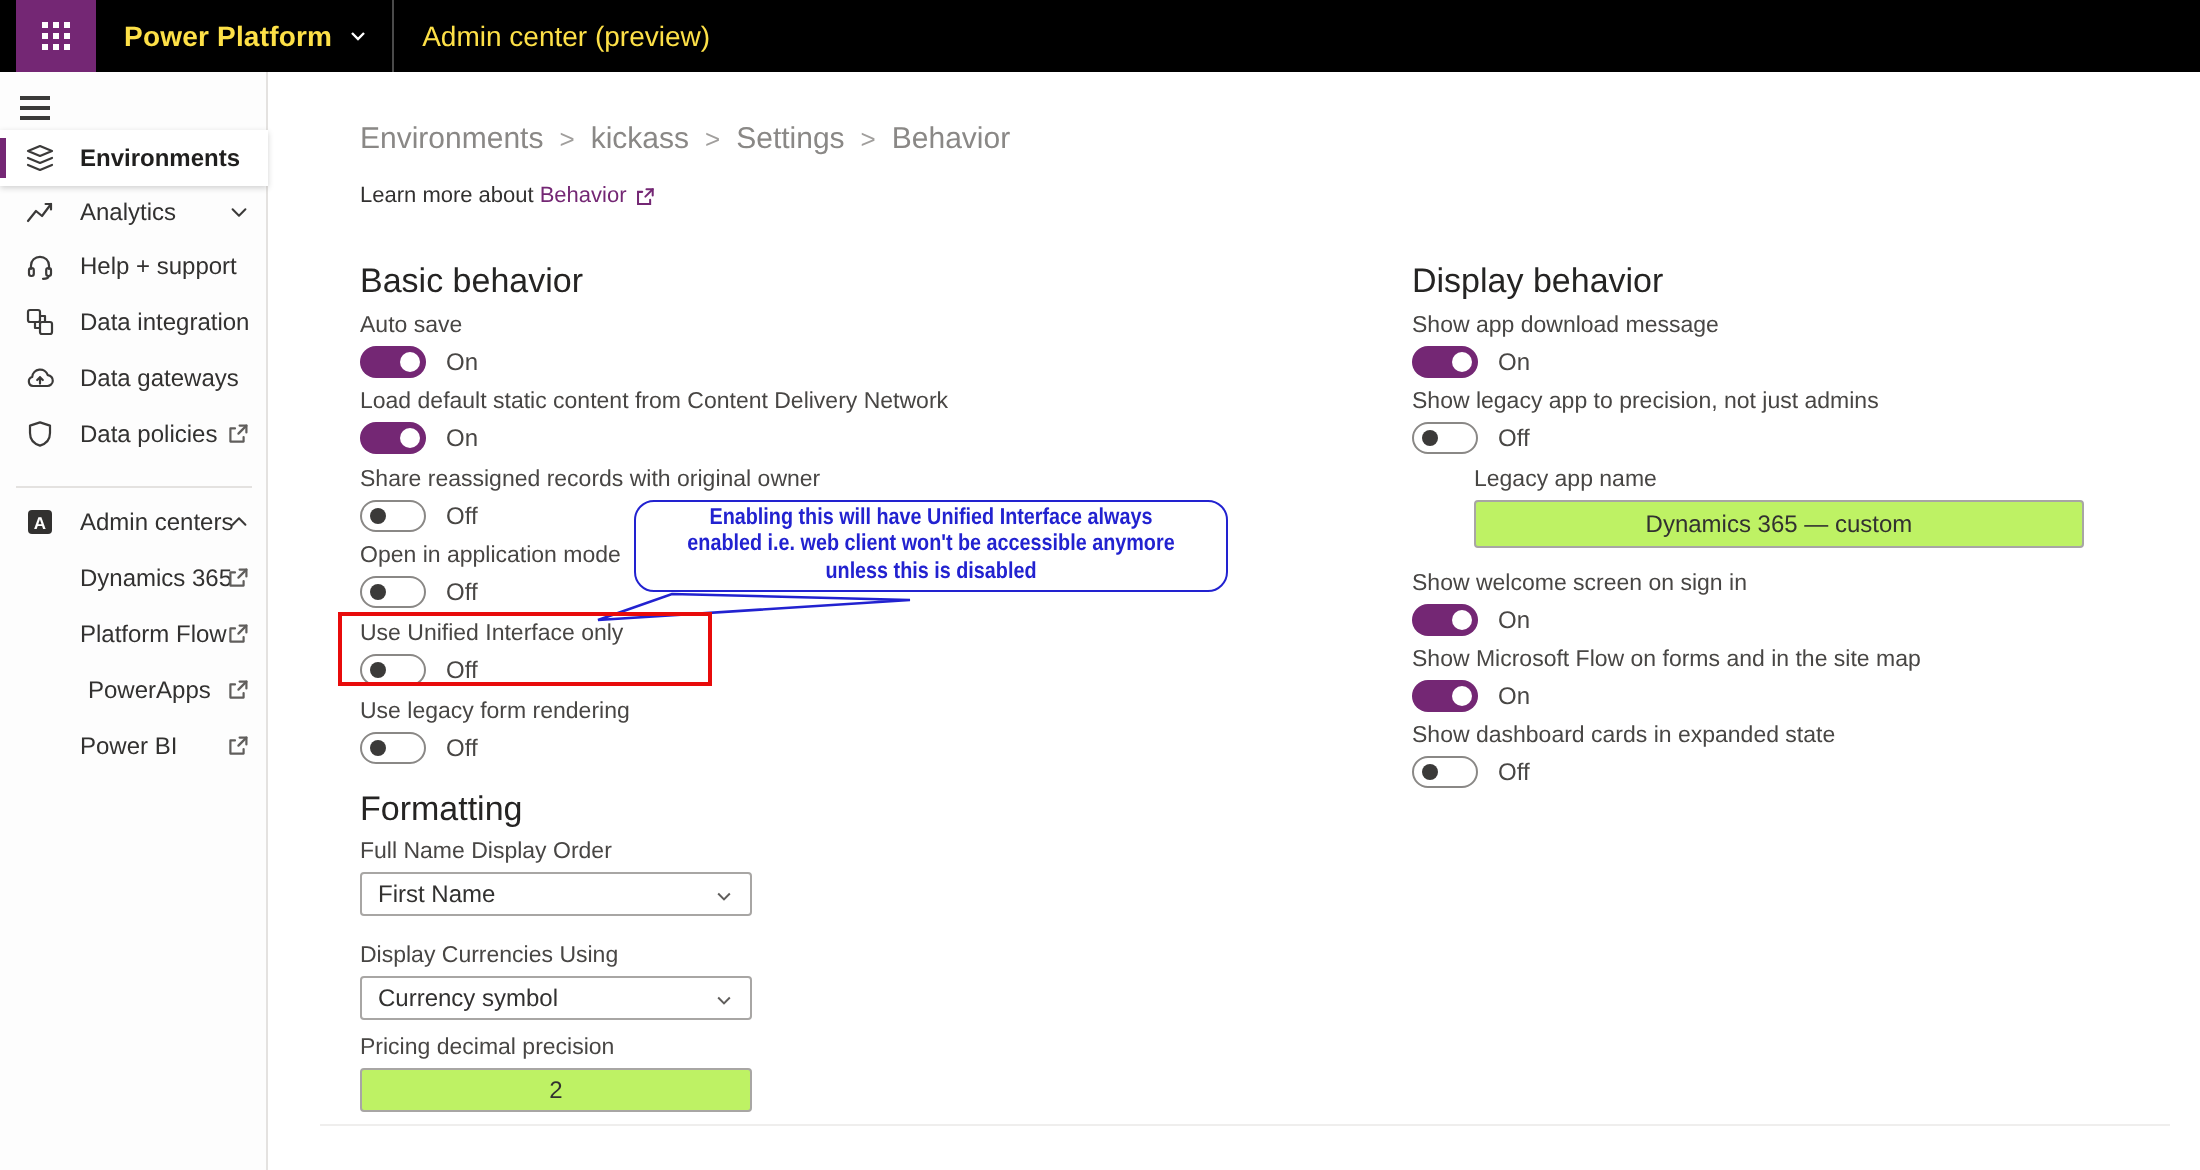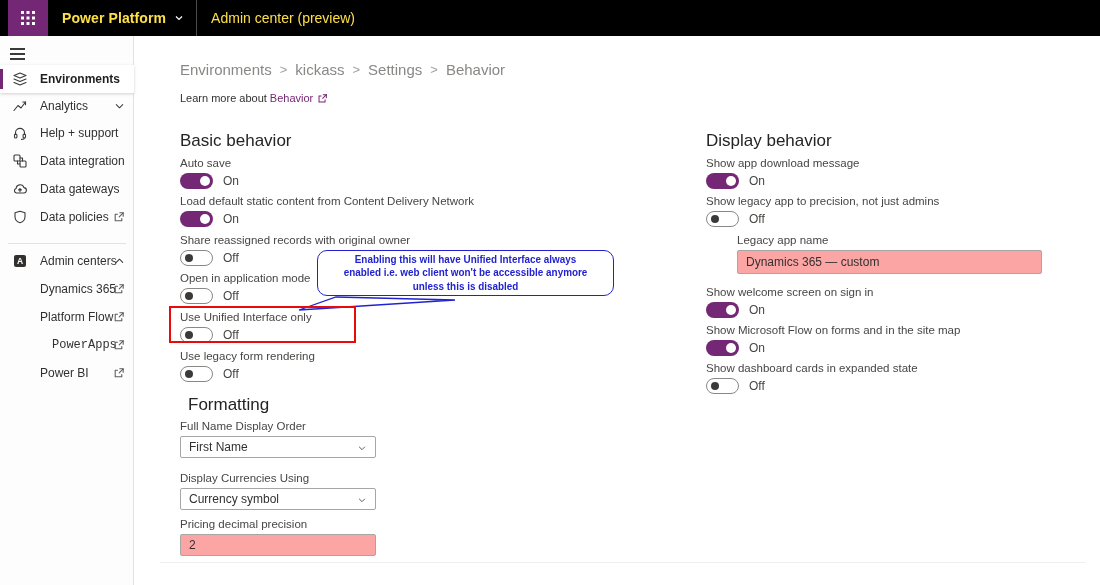--- a/index.html
+++ b/index.html
@@ -54,21 +54,21 @@
   .toggle{width:33px;height:16px;border-radius:9px;position:relative;cursor:pointer;}
   .toggle.on{background:var(--accent);}
   .toggle.on .knob{position:absolute;right:3px;top:3px;width:10px;height:10px;border-radius:50%;background:#fff;}
   .toggle.off{background:#fff;border:1px solid var(--border);}
   .toggle.off .knob{position:absolute;left:4px;top:3px;width:8px;height:8px;border-radius:50%;background:#3b3a39;}
   .tstate{margin-left:10px;font-size:12px;color:var(--text-soft);}
   .frow{position:absolute;}
   .flabel{font-size:11.5px;color:var(--text-soft);white-space:nowrap;}
   .select{margin-top:4px;width:196px;height:22px;border:1px solid #a8a6a4;border-radius:2px;background:#fff;display:flex;align-items:center;padding:0 8px;font-size:12px;color:var(--text);position:relative;cursor:pointer;}
   .select svg{position:absolute;right:8px;top:6px;}
-  .tinput{margin-top:4px;width:196px;height:22px;border:1px solid #a8a6a4;border-radius:2px;background:#fca5a5;font-size:12px;color:var(--text);padding:0 8px;font-family:"Liberation Sans",sans-serif;display:block;}
+  .tinput{margin-top:4px;width:196px;height:22px;border:1px solid #a8a6a4;border-radius:2px;background:#bef264;font-size:12px;color:var(--text);padding:0 8px;font-family:"Liberation Sans",sans-serif;display:block;text-align:center;}
   .tinput.wide{width:305px;height:24px;}
   .bottom-rule{position:absolute;left:160px;top:562px;width:925px;height:1px;background:#efeeed;}
 
   
   .red-box{position:absolute;left:169px;top:306px;width:187px;height:37px;border:2px solid var(--highlight-red);z-index:4;pointer-events:none;}
   .callout{position:absolute;left:317px;top:250px;width:297px;height:46px;background:#fff;border:1.5px solid var(--annotation-blue);border-radius:10px;display:flex;align-items:center;justify-content:center;z-index:2;}
   .callout .ctext{display:block;width:344px;transform:scaleX(.86);transform-origin:center;text-align:center;color:var(--annotation-blue);font-size:11.5px;font-weight:700;line-height:1.18;}
   .callout-tail{position:absolute;left:290px;top:292px;z-index:3;pointer-events:none;}
 </style>
 </head>
@@ -215,21 +215,21 @@
       <span class="nlabel" style="margin-left:0;">Platform Flow</span>
       <span class="nav-right">
         <svg class="ext" width="12" height="12" viewBox="0 0 12 12">
             <path d="M4.5 3.2H2.2v6.6h6.6V7.5"></path>
             <path d="M6.8 1.8h3.4v3.4"></path>
             <path d="M10.2 1.8L6.2 5.8"></path>
           </svg>
       </span>
     </div>
     <div class="nav-item nav-sub" style="top:295px;">
-      <span class="nlabel" style="margin-left:12px;font-family:Liberation Mono, monospace;">PowerApps</span>
+      <span class="nlabel" style="margin-left:4px;">PowerApps</span>
       <span class="nav-right">
         <svg class="ext" width="12" height="12" viewBox="0 0 12 12">
             <path d="M4.5 3.2H2.2v6.6h6.6V7.5"></path>
             <path d="M6.8 1.8h3.4v3.4"></path>
             <path d="M10.2 1.8L6.2 5.8"></path>
           </svg>
       </span>
     </div>
     <div class="nav-item nav-sub" style="top:323px;">
       <span class="nlabel" style="margin-left:0;">Power BI</span>
@@ -318,21 +318,21 @@
   <div class="trow" style="left:180px;top:350px;">
     <div class="tlabel">Use legacy form rendering</div>
     <div class="tline">
         <div class="toggle off">
           <span class="knob"></span>
         </div>
     <span class="tstate">Off</span>
       </div>
   </div>
 
-  <h2 class="h-section" style="left:188px;top:395px;">Formatting</h2>
+  <h2 class="h-section" style="left:180px;top:395px;">Formatting</h2>
 
   <div class="frow" style="left:180px;top:420px;">
     <div class="flabel">Full Name Display Order</div>
     <div class="select">
       <span>First Name</span>
       <svg width="10" height="10" viewBox="0 0 12 12" style="stroke:#605e5c;fill:none;stroke-width:1.2;">
           <path d="M2.5 4.5L6 8l3.5-3.5"></path>
         </svg>
     </div>
   </div>

